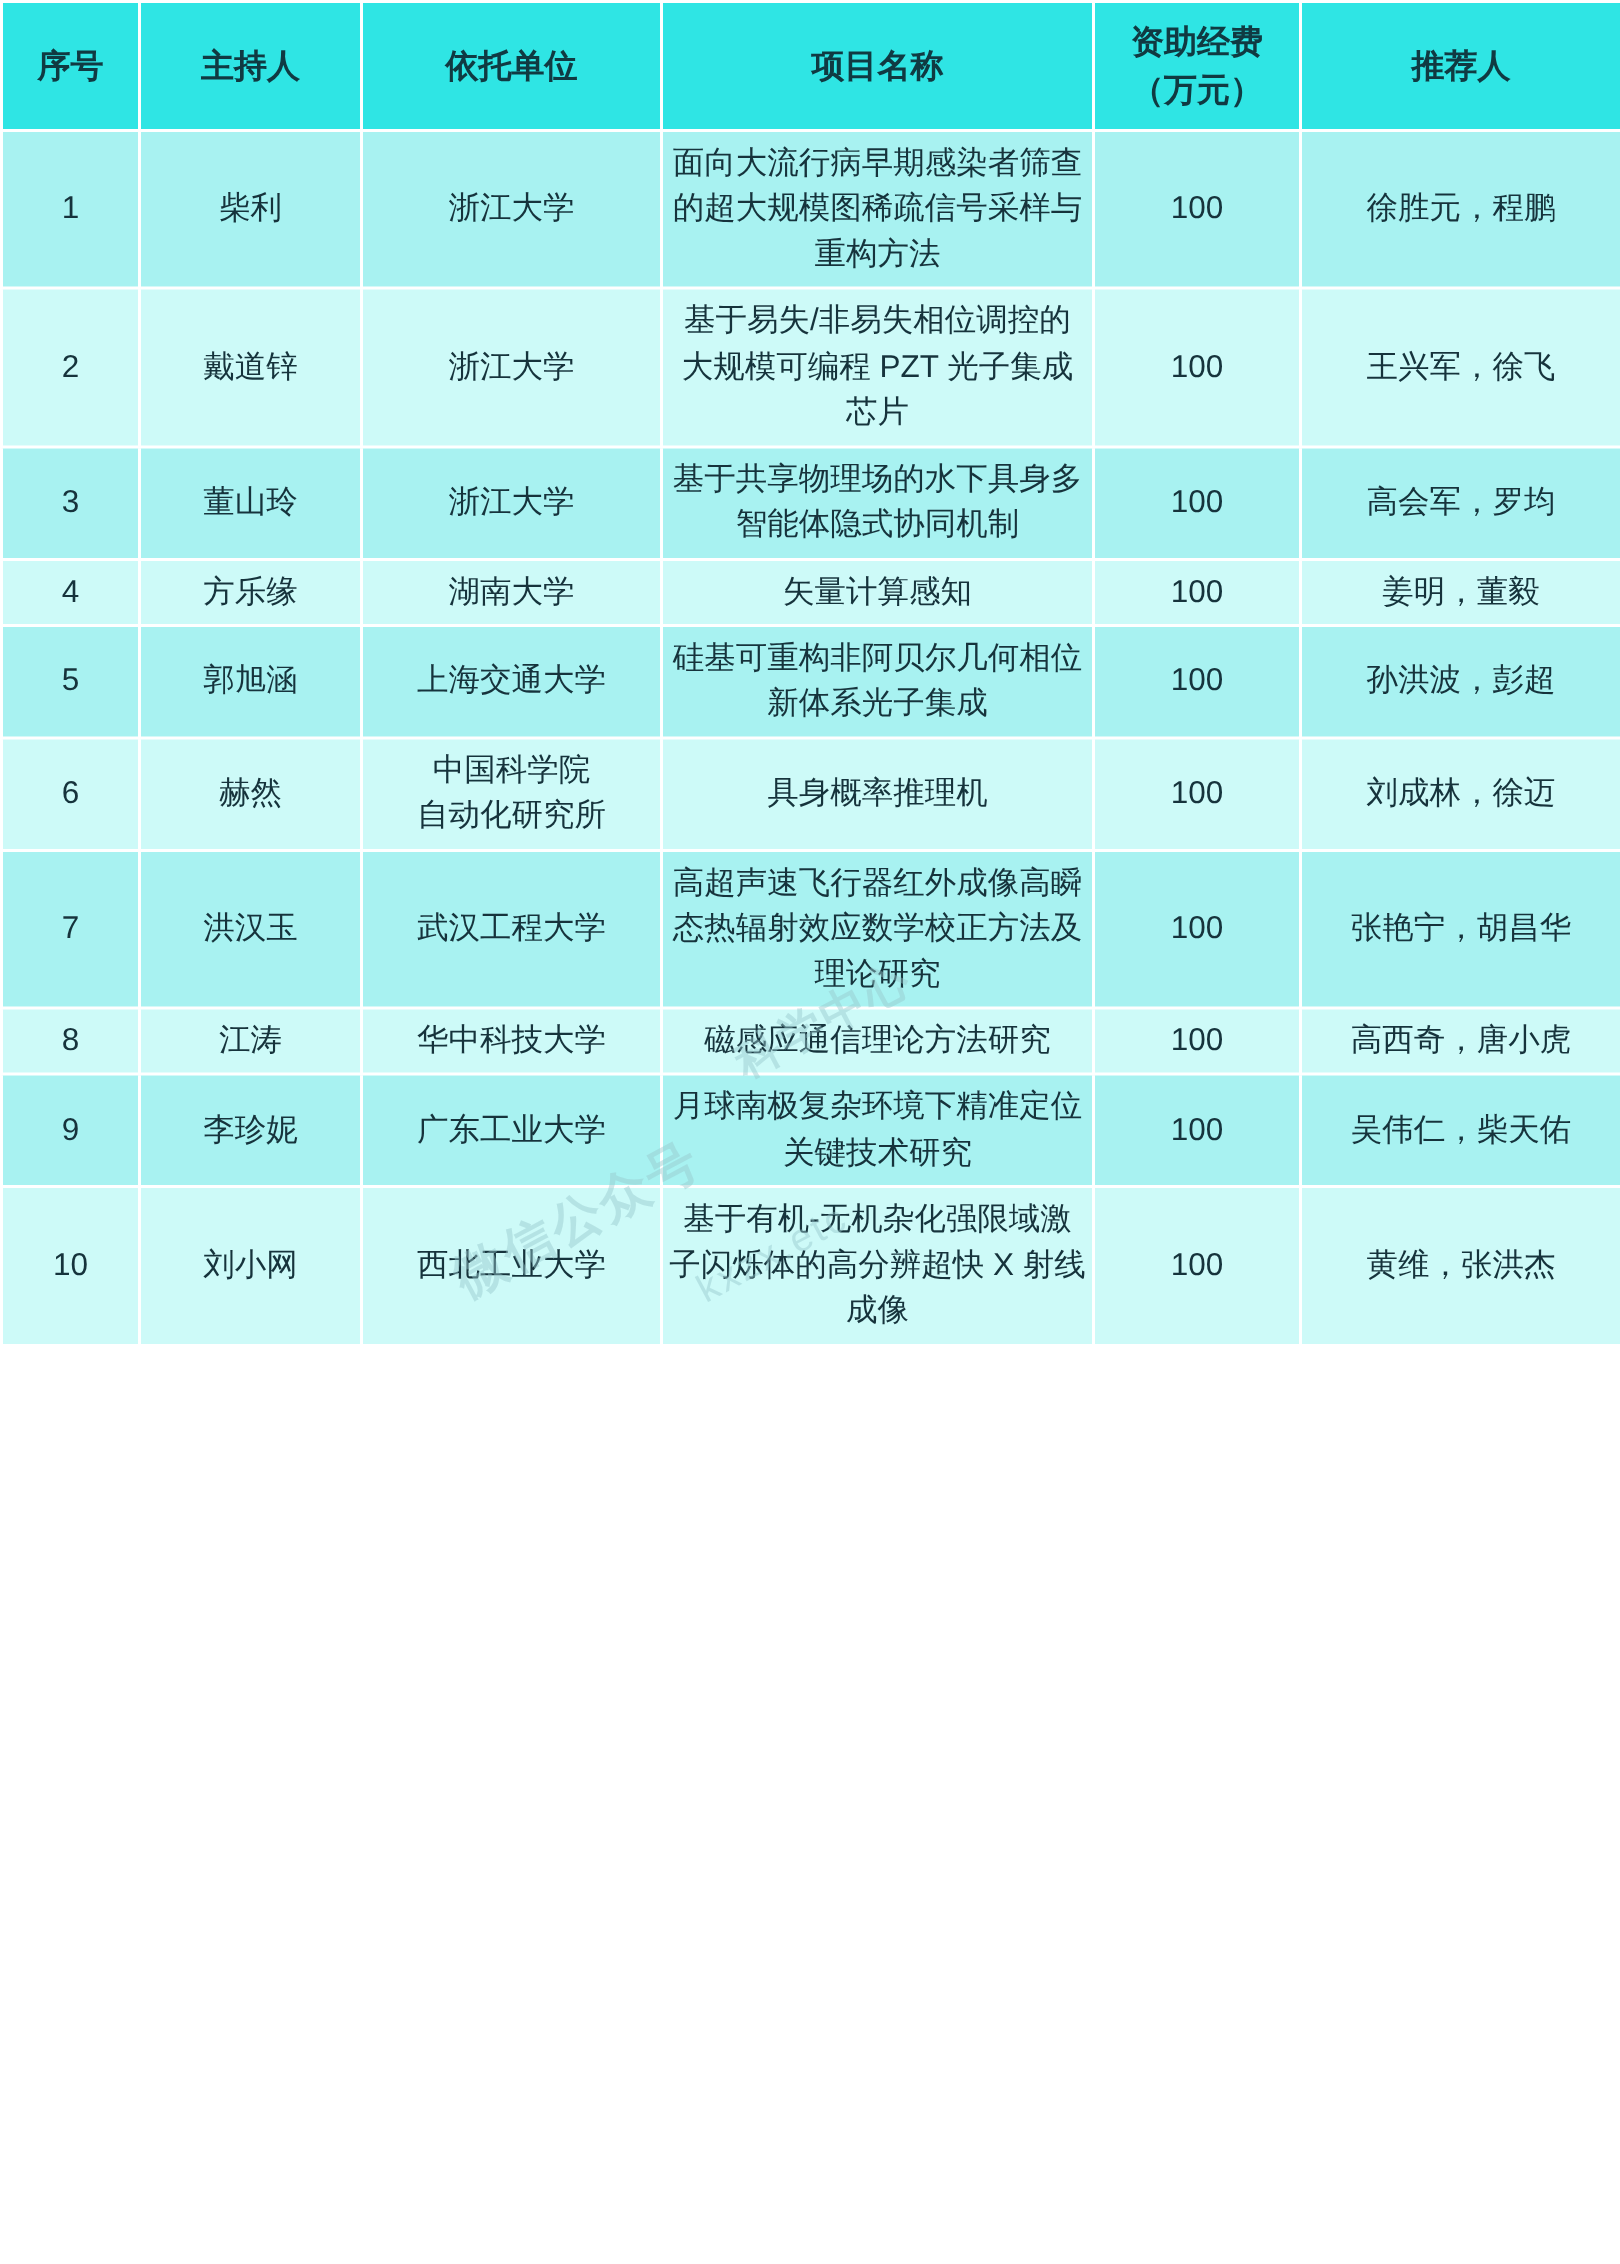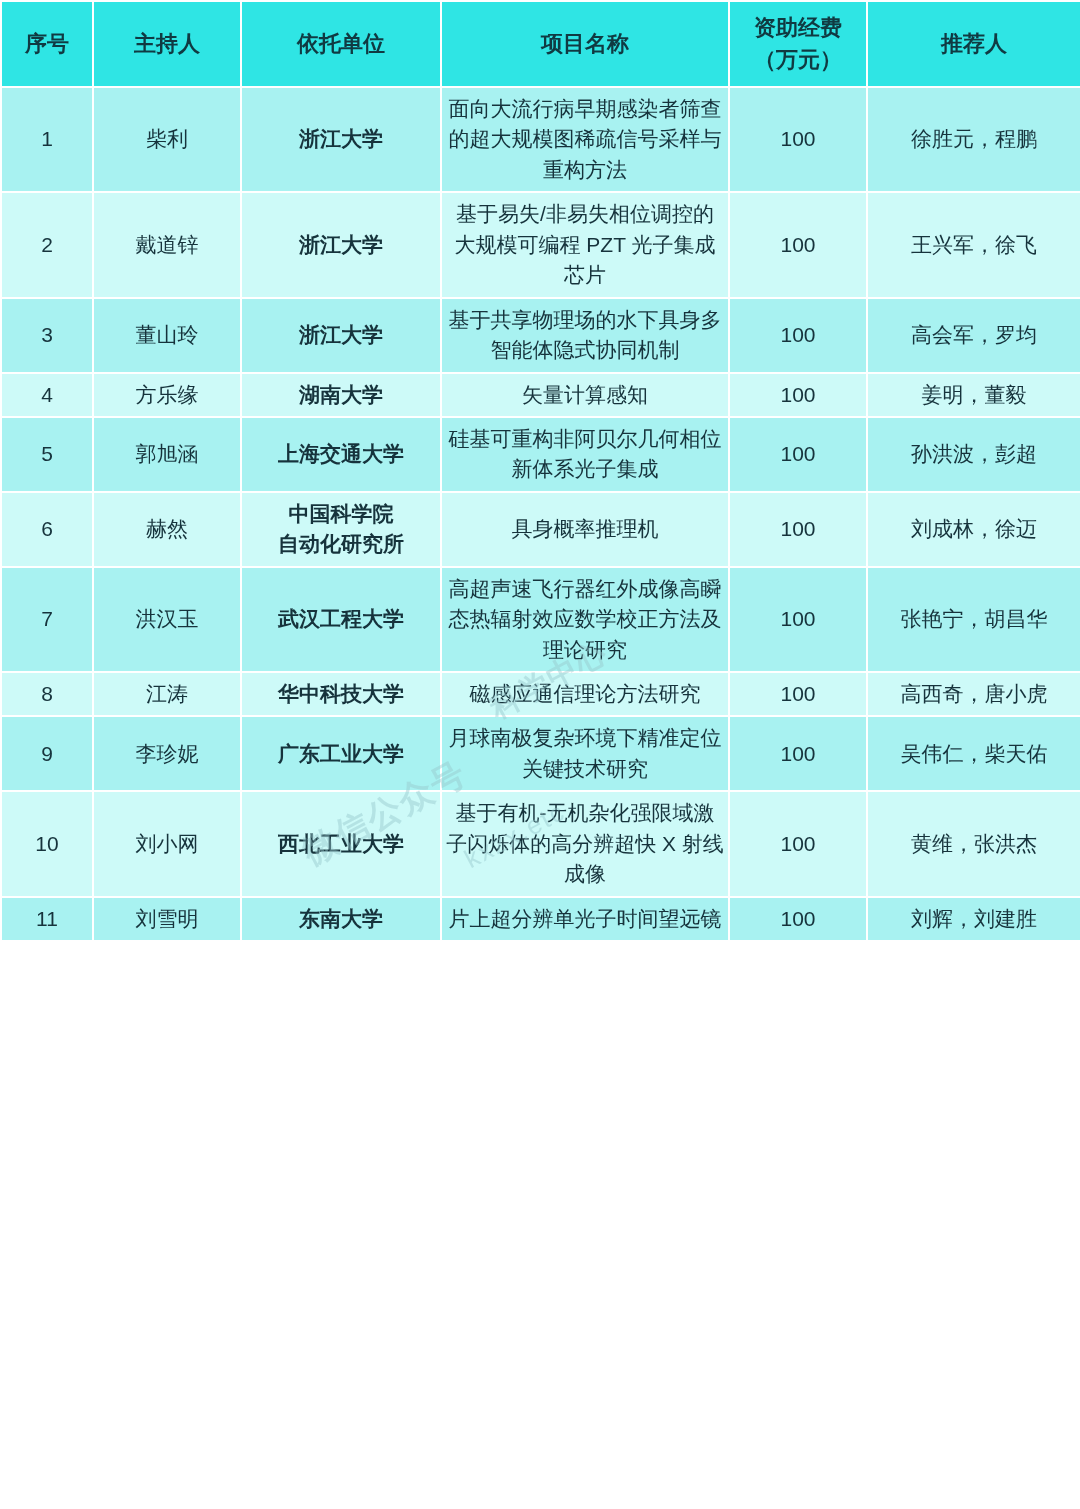--- a/index.html
+++ b/index.html
@@ -71,21 +71,20 @@
     font-size: 21px;
   }
   .col-num    { width: 92px; }
   .col-host   { width: 148px; }
   .col-unit   { width: 200px; }
   .col-proj   { width: 288px; }
   .col-money  { width: 138px; }
   .col-rec    { width: 214px; }
   .cell-multiline {
     white-space: pre-line;
-    font-weight: bold;
   }
 </style>
 </head>
 <body>
 
 <div class="page">
 
   <div class="watermark">
     <div class="wm-text wm1">微信公众号</div>
     <div class="wm-text wm2">科学中心</div>
@@ -187,24 +186,16 @@
         <td>吴伟仁，柴天佑</td>
       </tr>
       <tr>
         <td class="num">10</td>
         <td>刘小网</td>
         <td class="cell-multiline">西北工业大学</td>
         <td>基于有机-无机杂化强限域激子闪烁体的高分辨超快 X 射线成像</td>
         <td class="money">100</td>
         <td>黄维，张洪杰</td>
       </tr>
-      <tr>
-        <td class="num">11</td>
-        <td>刘雪明</td>
-        <td class="cell-multiline">东南大学</td>
-        <td>片上超分辨单光子时间望远镜</td>
-        <td class="money">100</td>
-        <td>刘辉，刘建胜</td>
-      </tr>
     </tbody>
   </table>
 
 </div>
 
 </body></html>

